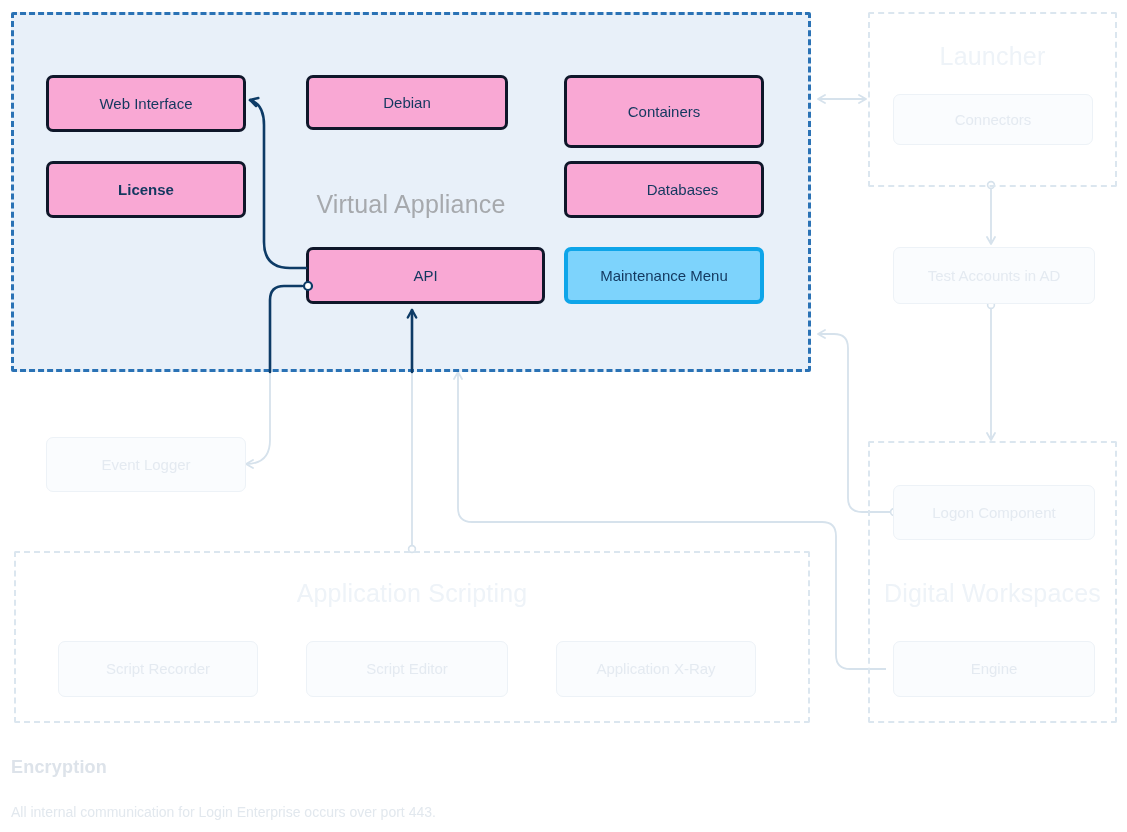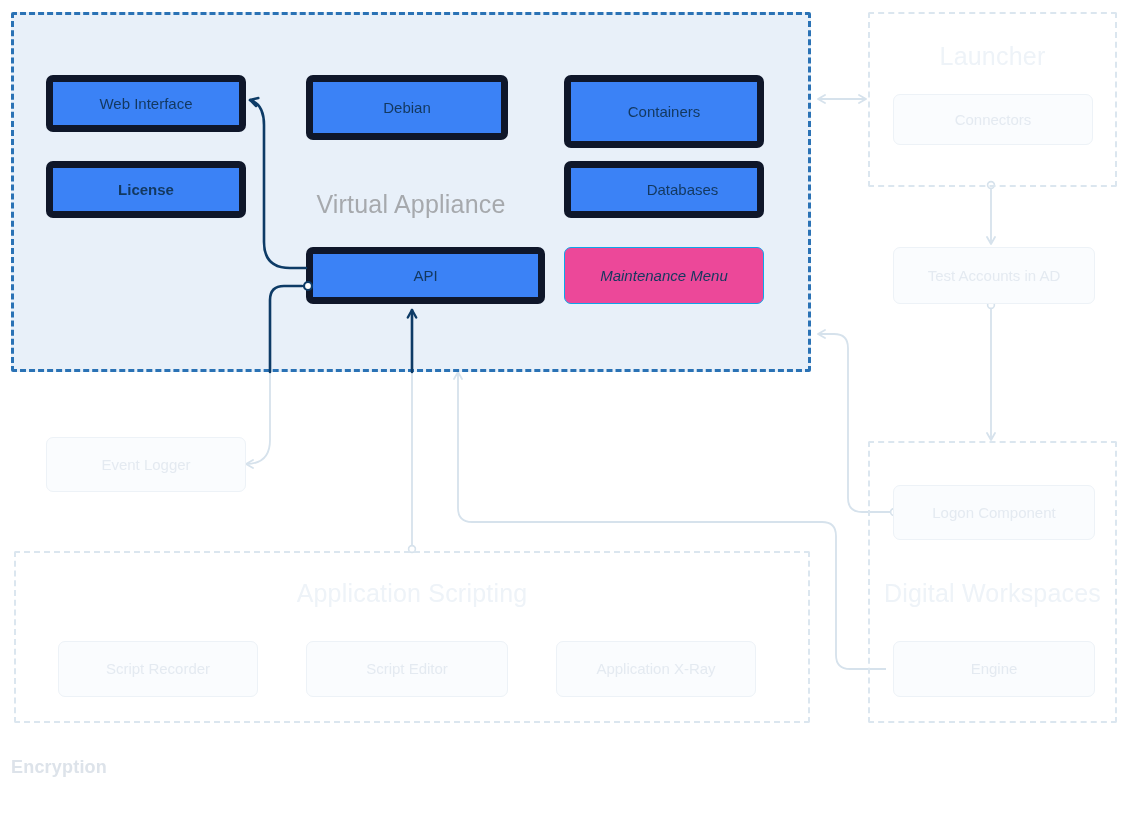--- a/index.html
+++ b/index.html
@@ -13,22 +13,22 @@
   .group.appliance{border:3px dashed #2a72b5;background:#e8f0f9;border-radius:2px;}
   .group.faint{border:2px dashed #dbe6ef;background:transparent;border-radius:2px;}
 
   .grp-title{position:absolute;width:100%;text-align:center;font-size:25px;letter-spacing:.2px;}
   .grp-title.appliance-title{color:#a6a9ad;font-size:25px;}
   .grp-title.faint-title{color:#eef3f8;}
 
   .node{position:absolute;box-sizing:border-box;display:flex;align-items:center;
         justify-content:center;text-align:center;border-radius:7px;z-index:3;
         font-size:15px;line-height:1.2;}
-  .node.solid{background:#3b82f6;border:7px solid #0f172a;color:#13385f;}
-  .node.outline{background:#ec4899;border:1px solid #0ea5e9;color:#13385f;font-style:italic;}
+  .node.solid{background:#f9a8d4;border:3px solid #0f172a;color:#13385f;}
+  .node.outline{background:#7dd3fc;border:4px solid #0ea5e9;color:#13385f;}
   .node.ghost{background:#fafcfe;border:1px solid #edf2f7;color:#e4eaf1;}
   .footer-title{position:absolute;left:11px;top:757px;font-size:18px;font-weight:bold;
                 color:#dde3ea;letter-spacing:.2px;}
   .footer-sub{position:absolute;left:11px;top:804px;font-size:14px;color:#e2e8ee;}
 </style>
 </head>
 <body>
 
 <div id="canvas">
 
@@ -77,21 +77,21 @@
   </div>
 
   <div class="group faint" style="left:868px;top:441px;width:249px;height:282px;">
     <div class="grp-title faint-title" style="top:136px;">Digital Workspaces</div>
   </div>
 
   <div class="node solid" style="left:46px;top:75px;width:200px;height:57px;">Web Interface</div>
 
   <div class="node solid" style="left:46px;top:161px;width:200px;height:57px;font-weight:bold;">License</div>
 
-  <div class="node solid" style="left:306px;top:75px;width:202px;height:65px;">Debian</div>
+  <div class="node solid" style="left:306px;top:75px;width:202px;height:55px;">Debian</div>
 
   <div class="node solid" style="left:306px;top:247px;width:239px;height:57px;">API</div>
 
   <div class="node solid" style="left:564px;top:75px;width:200px;height:73px;">Containers</div>
 
   <div class="node solid" style="left:564px;top:161px;width:200px;height:57px;padding-left:37px;">Databases</div>
 
   <div class="node outline" style="left:564px;top:247px;width:200px;height:57px;">Maintenance Menu</div>
 
   <div class="node ghost" style="left:893px;top:94px;width:200px;height:51px;">Connectors</div>
@@ -121,14 +121,15 @@
       <path d="M306,268 L290,268 Q264,268 264,242 L264,125 Q264,104 250,100" marker-end="url(#dk-arrow)"></path>
 
       <path d="M270,372 L270,300 Q270,286 284,286 L302,286"></path>
       <circle cx="308" cy="286" r="4" fill="#ffffff" stroke="#0d3b66" stroke-width="2.2"></circle>
 
       <line x1="412" y1="372" x2="412" y2="310" marker-end="url(#dk-arrow)"></line>
     </g>
   </svg>
 
   <div class="footer-title">Encryption</div>
+  <div class="footer-sub">All internal communication for Login Enterprise occurs over port 443.</div>
 
 </div>
 
 </body></html>

